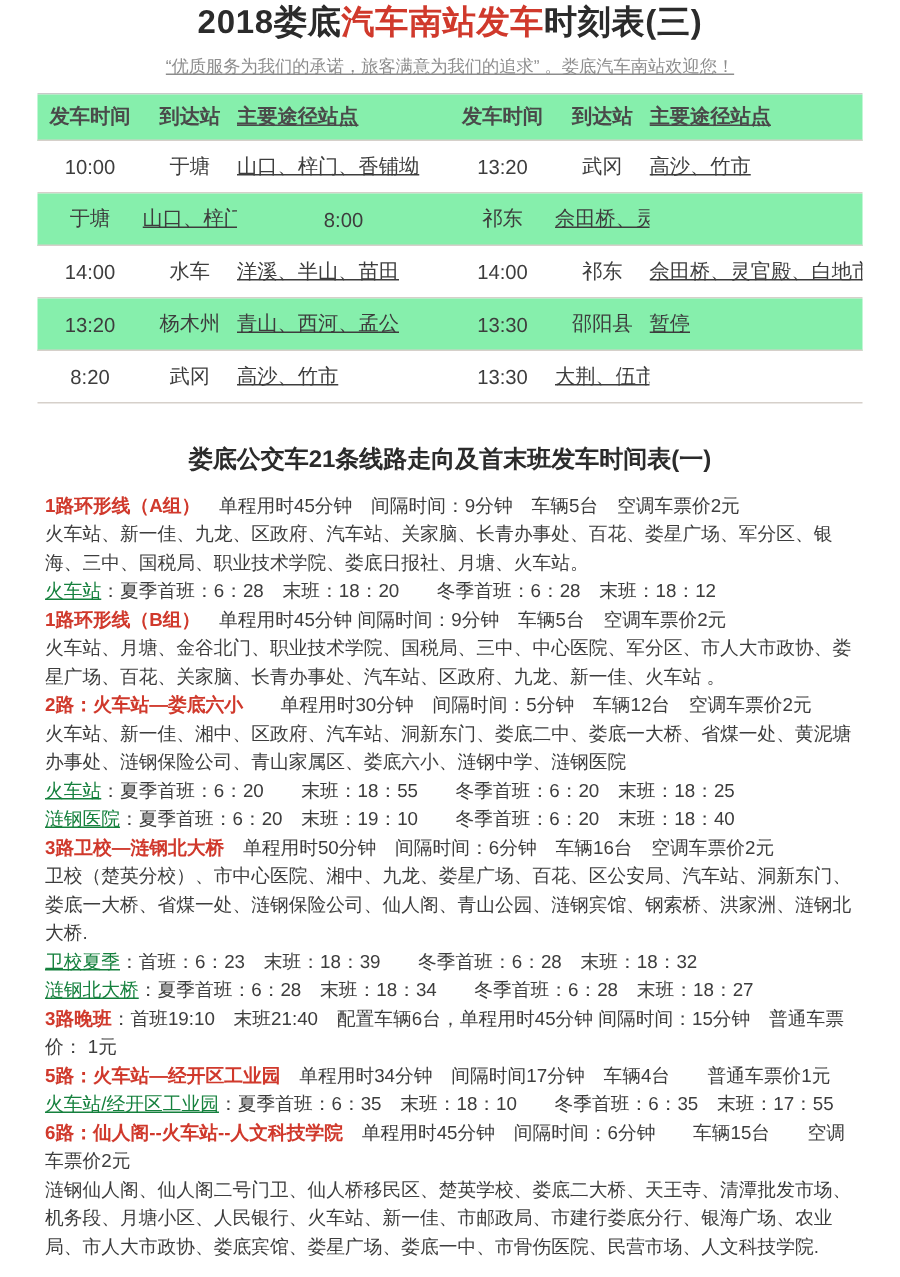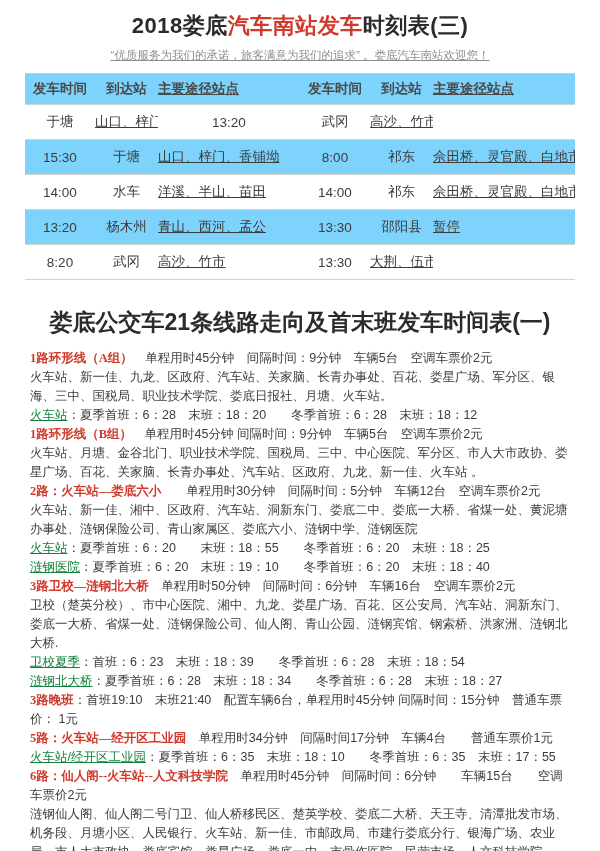--- a/index.html
+++ b/index.html
@@ -3,47 +3,47 @@
 <meta charset="utf-8">
 <style>
   html,body{margin:0;padding:0;}
   body{
     width:600px;height:851px;background:#ffffff;
     font-family:"Liberation Sans","DejaVu Sans",sans-serif;
     color:#3d3d3d;overflow:hidden;
   }
   .page-title{
     text-align:center;font-size:22px;font-weight:bold;color:#2b2b2b;
-    margin-top:11px;letter-spacing:.5px;
+    letter-spacing:.5px;
   }
   .page-title .red{color:#d0392c;}
   .subtitle{
     text-align:center;font-size:11.5px;color:#8d8d8d;margin-top:7px;text-decoration:underline;
   }
   .timetable{
     margin:10px 25px 0 25px;border-top:1px solid #c9c9c9;font-size:13.5px;
   }
   .trow{
     display:grid;grid-template-columns:70px 63px 142px 70px 63px 142px;
     align-items:center;border-bottom:1px solid #d6d0ca;
   }
   .trow>div{padding:8px 0;white-space:nowrap;overflow:hidden;}
   .thead>div{padding:6px 0;font-weight:bold;color:#4a4a4a;}
   .c-time,.c-dest{text-align:center;}
   .c-via{text-align:left;text-decoration:underline;}
-  .peach{background:#7dd3fc;}
+  .peach{background:#86efac;}
   .section-title{
-    text-align:center;font-size:23px;font-weight:bold;color:#2b2b2b;
+    text-align:center;font-size:16px;font-weight:bold;color:#2b2b2b;
     margin:27px 0 11px 0;
   }
   .routes{
     margin:0 30px;font-size:12.5px;line-height:19px;color:#3d3d3d;
   }
   .routes p{margin:0;}
-  .rname{color:#d0392c;font-weight:bold;font-family:Liberation Serif, serif;}
+  .rname{color:#d0392c;font-weight:bold;}
   .station{color:#15803d;text-decoration:underline;}
 </style>
 </head>
 <body>
 
 <div class="page-title">
   <span>2018娄底</span><span class="red">汽车南站发车</span><span>时刻表(三)</span>
 </div>
 
 <div class="subtitle">“优质服务为我们的承诺，旅客满意为我们的追求” 。娄底汽车南站欢迎您！</div>
@@ -52,29 +52,29 @@
   <div class="trow thead peach">
     <div class="c-time">发车时间</div>
     <div class="c-dest">到达站</div>
     <div class="c-via">主要途径站点</div>
     <div class="c-time">发车时间</div>
     <div class="c-dest">到达站</div>
     <div class="c-via">主要途径站点</div>
   </div>
 
   <div class="trow">
+    <div class="c-time">10:00</div>
     <div class="c-dest">于塘</div>
     <div class="c-via">山口、梓门、香铺坳</div>
     <div class="c-time">13:20</div>
     <div class="c-dest">武冈</div>
     <div class="c-via">高沙、竹市</div>
   </div>
 
   <div class="trow peach">
-    <div class="c-time">15:30</div>
     <div class="c-dest">于塘</div>
     <div class="c-via">山口、梓门、香铺坳</div>
     <div class="c-time">8:00</div>
     <div class="c-dest">祁东</div>
     <div class="c-via">佘田桥、灵官殿、白地市</div>
   </div>
 
   <div class="trow">
     <div class="c-time">14:00</div>
     <div class="c-dest">水车</div>
@@ -113,21 +113,21 @@
   <p><span class="rname">1路环形线（B组）</span><span>　单程用时45分钟 间隔时间：9分钟　车辆5台　空调车票价2元</span></p>
   <p>火车站、月塘、金谷北门、职业技术学院、国税局、三中、中心医院、军分区、市人大市政协、娄星广场、百花、关家脑、长青办事处、汽车站、区政府、九龙、新一佳、火车站 。</p>
 
   <p><span class="rname">2路：火车站—娄底六小</span><span>　　单程用时30分钟　间隔时间：5分钟　车辆12台　空调车票价2元</span></p>
   <p>火车站、新一佳、湘中、区政府、汽车站、洞新东门、娄底二中、娄底一大桥、省煤一处、黄泥塘办事处、涟钢保险公司、青山家属区、娄底六小、涟钢中学、涟钢医院</p>
   <p><span class="station">火车站</span><span>：夏季首班：6：20　　末班：18：55　　冬季首班：6：20　末班：18：25</span></p>
   <p><span class="station">涟钢医院</span><span>：夏季首班：6：20　末班：19：10　　冬季首班：6：20　末班：18：40</span></p>
 
   <p><span class="rname">3路卫校—涟钢北大桥</span><span>　单程用时50分钟　间隔时间：6分钟　车辆16台　空调车票价2元</span></p>
   <p>卫校（楚英分校）、市中心医院、湘中、九龙、娄星广场、百花、区公安局、汽车站、洞新东门、娄底一大桥、省煤一处、涟钢保险公司、仙人阁、青山公园、涟钢宾馆、钢索桥、洪家洲、涟钢北大桥.</p>
-  <p><span class="station">卫校夏季</span><span>：首班：6：23　末班：18：39　　冬季首班：6：28　末班：18：54</span></p>
+  <p><span class="station">卫校夏季</span><span>：首班：6：23　末班：18：39　　冬季首班：6：28　末班：18：32</span></p>
   <p><span class="station">涟钢北大桥</span><span>：夏季首班：6：28　末班：18：34　　冬季首班：6：28　末班：18：27</span></p>
 
   <p><span class="rname">3路晚班</span><span>：首班19:10　末班21:40　配置车辆6台，单程用时45分钟 间隔时间：15分钟　普通车票价： 1元</span></p>
 
   <p><span class="rname">5路：火车站—经开区工业园</span><span>　单程用时34分钟　间隔时间17分钟　车辆4台　　普通车票价1元</span></p>
   <p><span class="station">火车站/经开区工业园</span><span>：夏季首班：6：35　末班：18：10　　冬季首班：6：35　末班：17：55</span></p>
 
   <p><span class="rname">6路：仙人阁--火车站--人文科技学院</span><span>　单程用时45分钟　间隔时间：6分钟　　车辆15台　　空调车票价2元</span></p>
   <p>涟钢仙人阁、仙人阁二号门卫、仙人桥移民区、楚英学校、娄底二大桥、天王寺、清潭批发市场、机务段、月塘小区、人民银行、火车站、新一佳、市邮政局、市建行娄底分行、银海广场、农业局、市人大市政协、娄底宾馆、娄星广场、娄底一中、市骨伤医院、民营市场、人文科技学院.</p>
 

